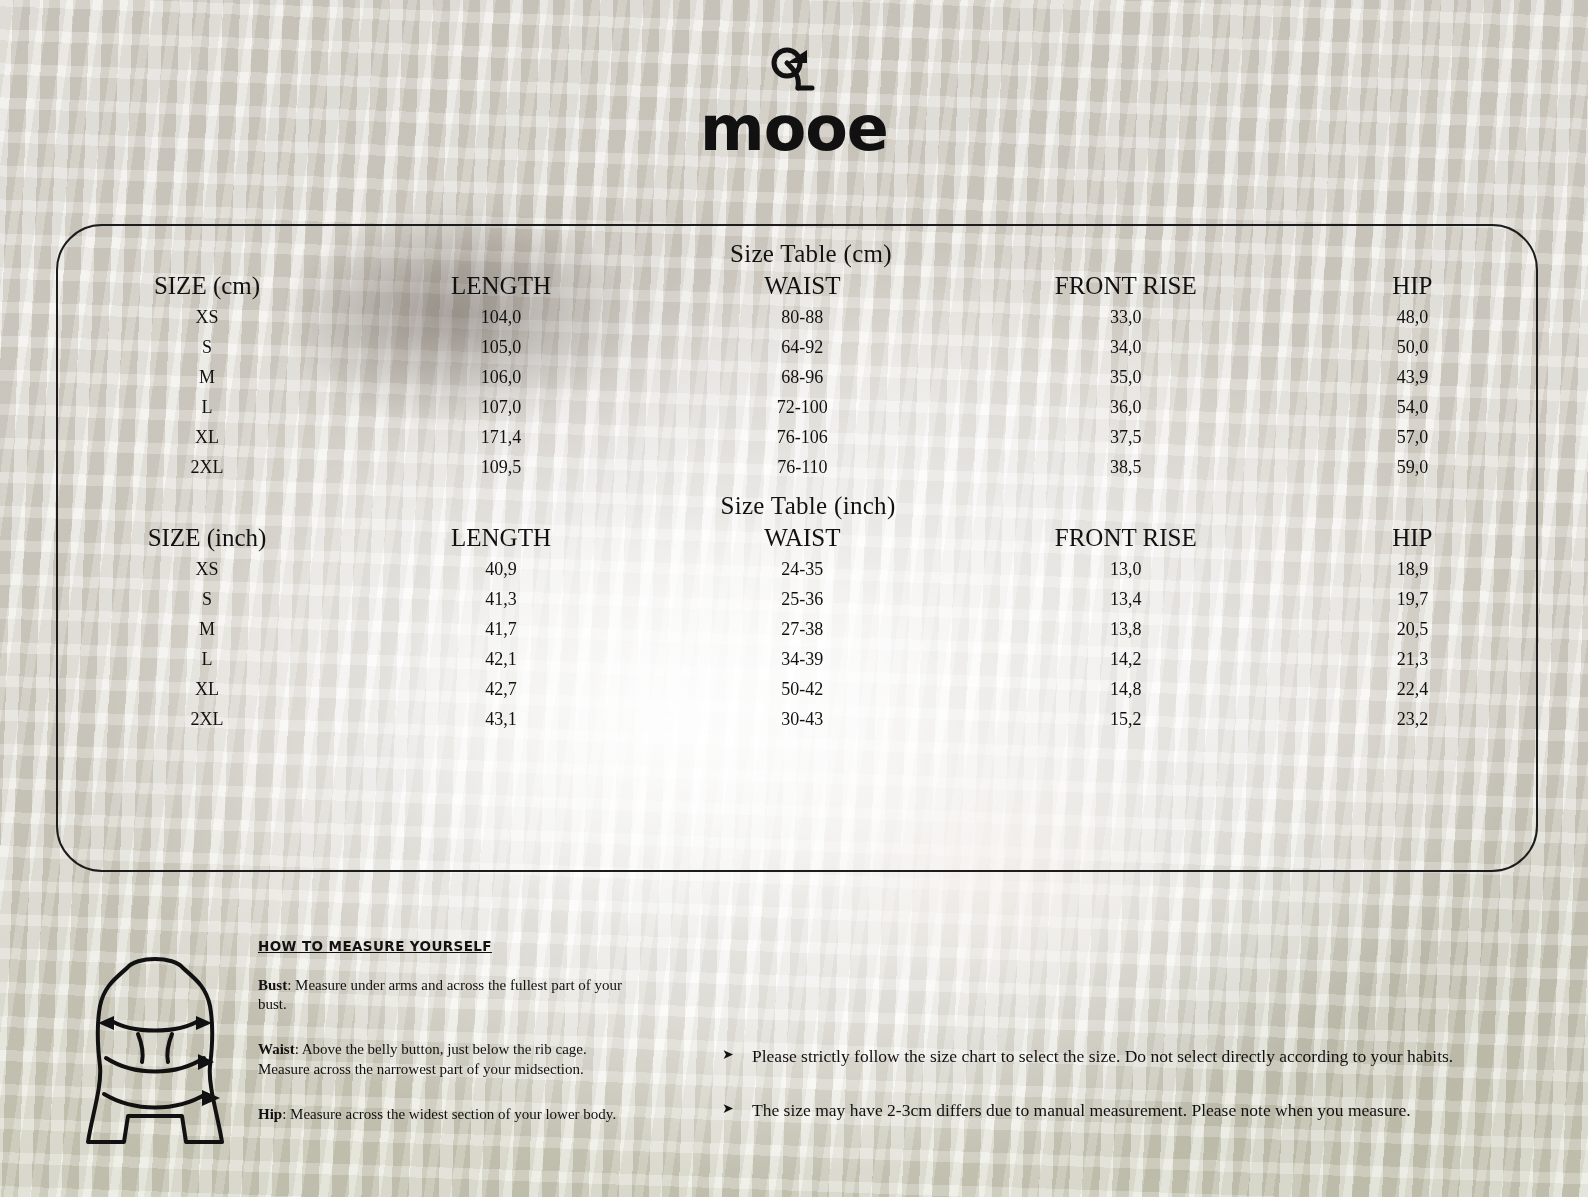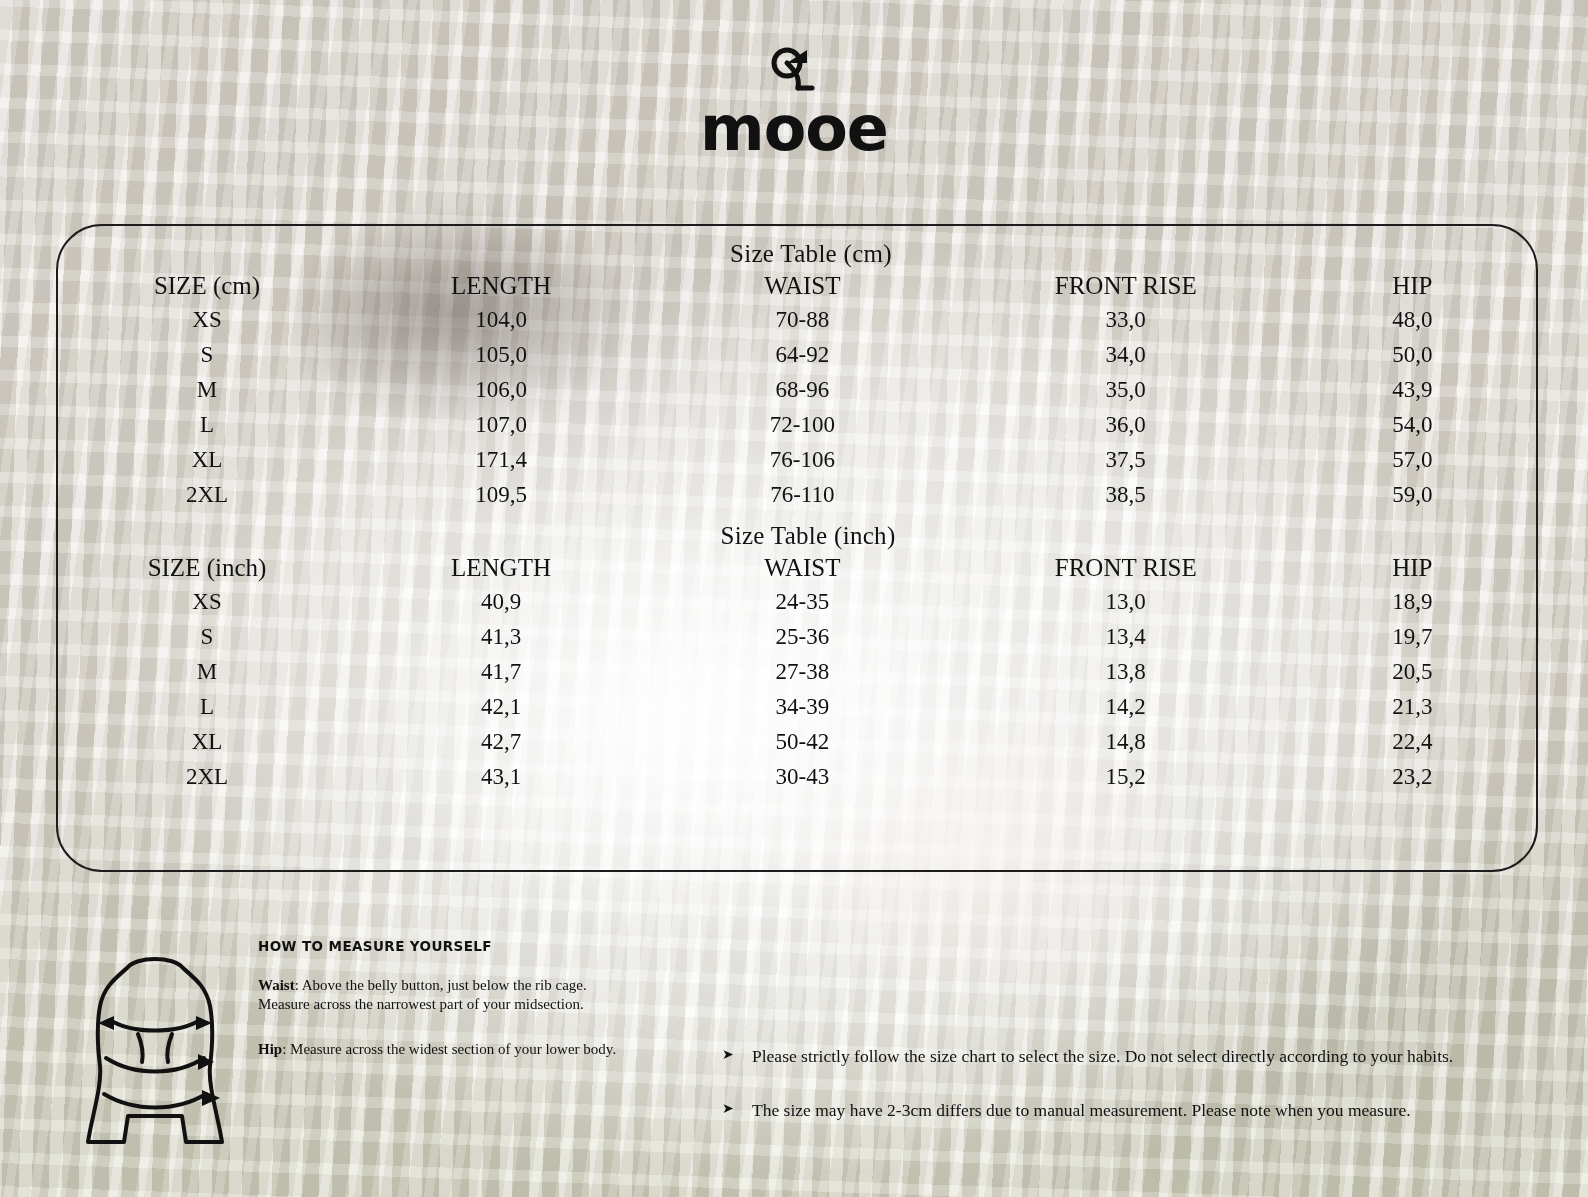--- a/index.html
+++ b/index.html
@@ -124,21 +124,21 @@
     border-collapse: collapse;
     table-layout: fixed;
   }
   table.size-table th {
     font-weight: normal;
     font-size: 25px;
     padding: 4px 0 2px 0;
     text-align: center;
   }
   table.size-table td {
-    font-size: 23px;
+    font-size: 18px;
     padding: 4.5px 0;
     text-align: center;
   }
   .col-size  { width: 20%; }
   .col-len   { width: 20%; }
   .col-waist { width: 21%; }
   .col-rise  { width: 23%; }
   .col-hip   { width: 16%; }
 
   
@@ -149,20 +149,21 @@
     width: 370px;
     z-index: 6;
     color: #111;
   }
   .howto h3 {
     margin: 0 0 22px 0;
     font-family: "DejaVu Sans", sans-serif;
     font-weight: 700;
     font-size: 13.5px;
     letter-spacing: 0.4px;
+    text-decoration: underline;
   }
   .howto p {
     margin: 0 0 26px 0;
     font-size: 15px;
     line-height: 1.28;
   }
   .howto p b { font-weight: bold; }
 
   .body-icon {
     position: absolute;
@@ -237,21 +238,21 @@
           <th>LENGTH</th>
           <th>WAIST</th>
           <th>FRONT RISE</th>
           <th>HIP</th>
         </tr>
       </thead>
       <tbody>
         <tr>
           <td>XS</td>
           <td>104,0</td>
-          <td>70-88</td>
+          <td>80-88</td>
           <td>33,0</td>
           <td>48,0</td>
         </tr>
         <tr>
           <td>S</td>
           <td>105,0</td>
           <td>64-92</td>
           <td>34,0</td>
           <td>50,0</td>
         </tr>
@@ -365,20 +366,21 @@
     <g fill="#111">
       <path d="M126 70 L142 77 L126 84 Z"></path>
       <path d="M44 70 L28 77 L44 84 Z"></path>
       <path d="M128 108 L144 116 L128 124 Z"></path>
       <path d="M132 144 L150 152 L132 160 Z"></path>
     </g>
   </svg>
 
   <div class="howto">
     <h3>HOW TO MEASURE YOURSELF</h3>
+    <p><b>Bust</b><span>: Measure under arms and across the fullest part of your bust.</span></p>
     <p><b>Waist</b><span>: Above the belly button, just below the rib cage. Measure across the narrowest part of your midsection.</span></p>
     <p><b>Hip</b><span>: Measure across the widest section of your lower body.</span></p>
   </div>
 
   <div class="notes">
     <div class="note-row">
       <span class="note-arrow">➤</span>
       <span>Please strictly follow the size chart to select the size. Do not select directly according to your habits.</span>
     </div>
     <div class="note-row">

